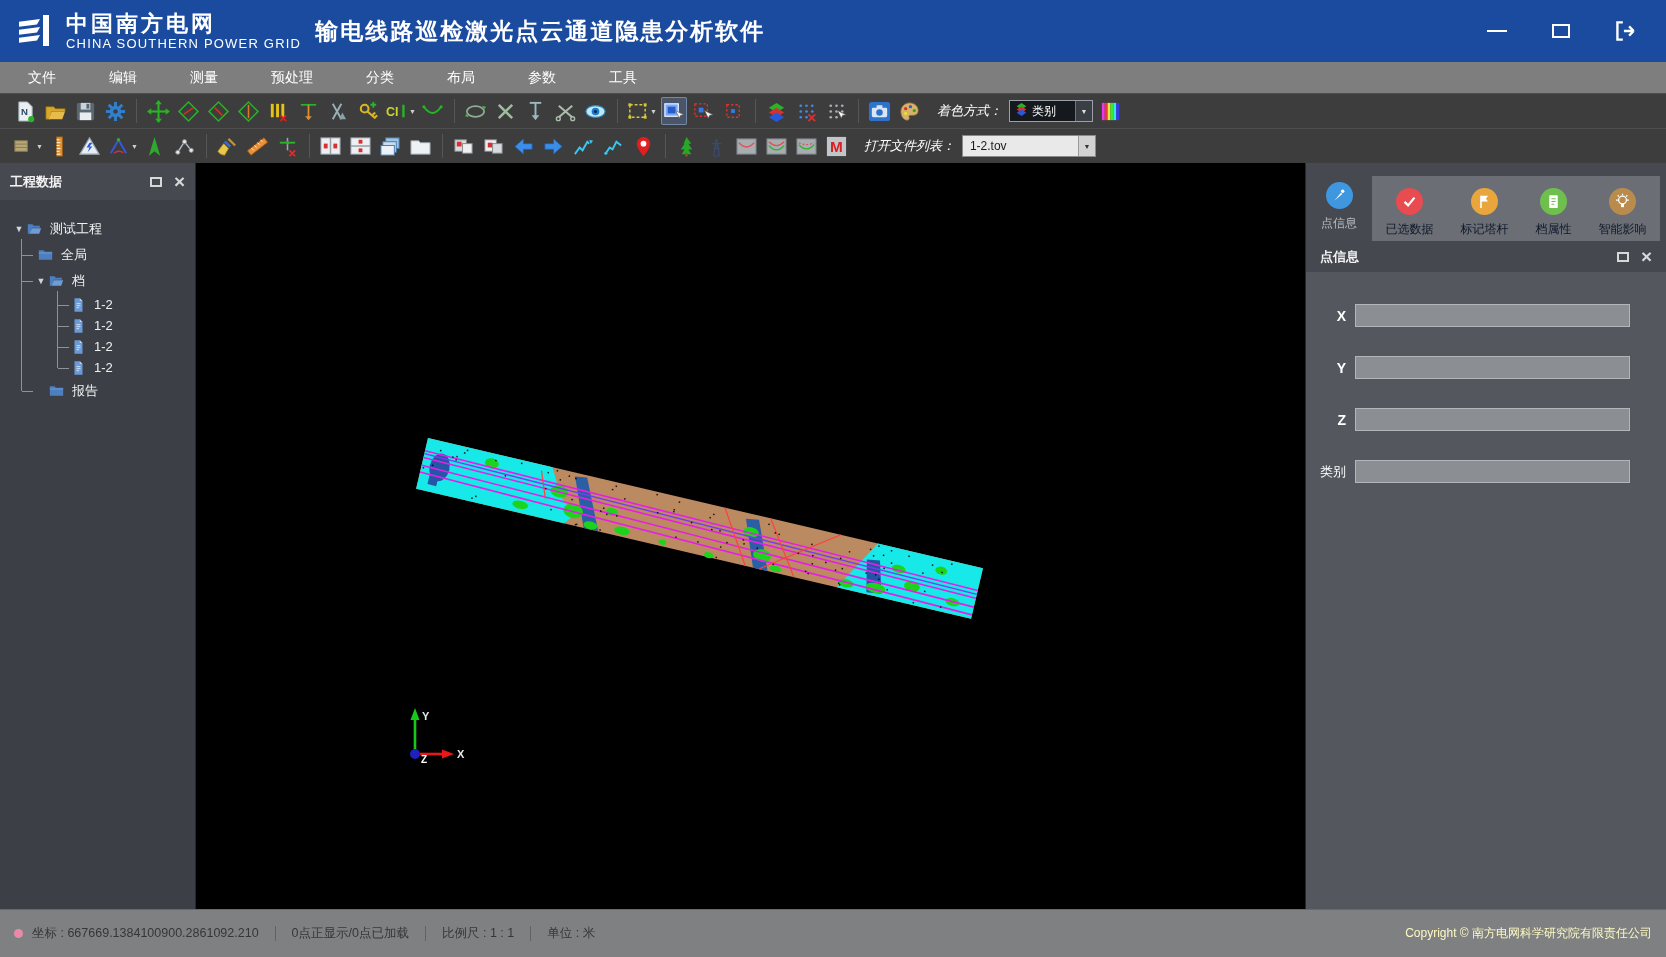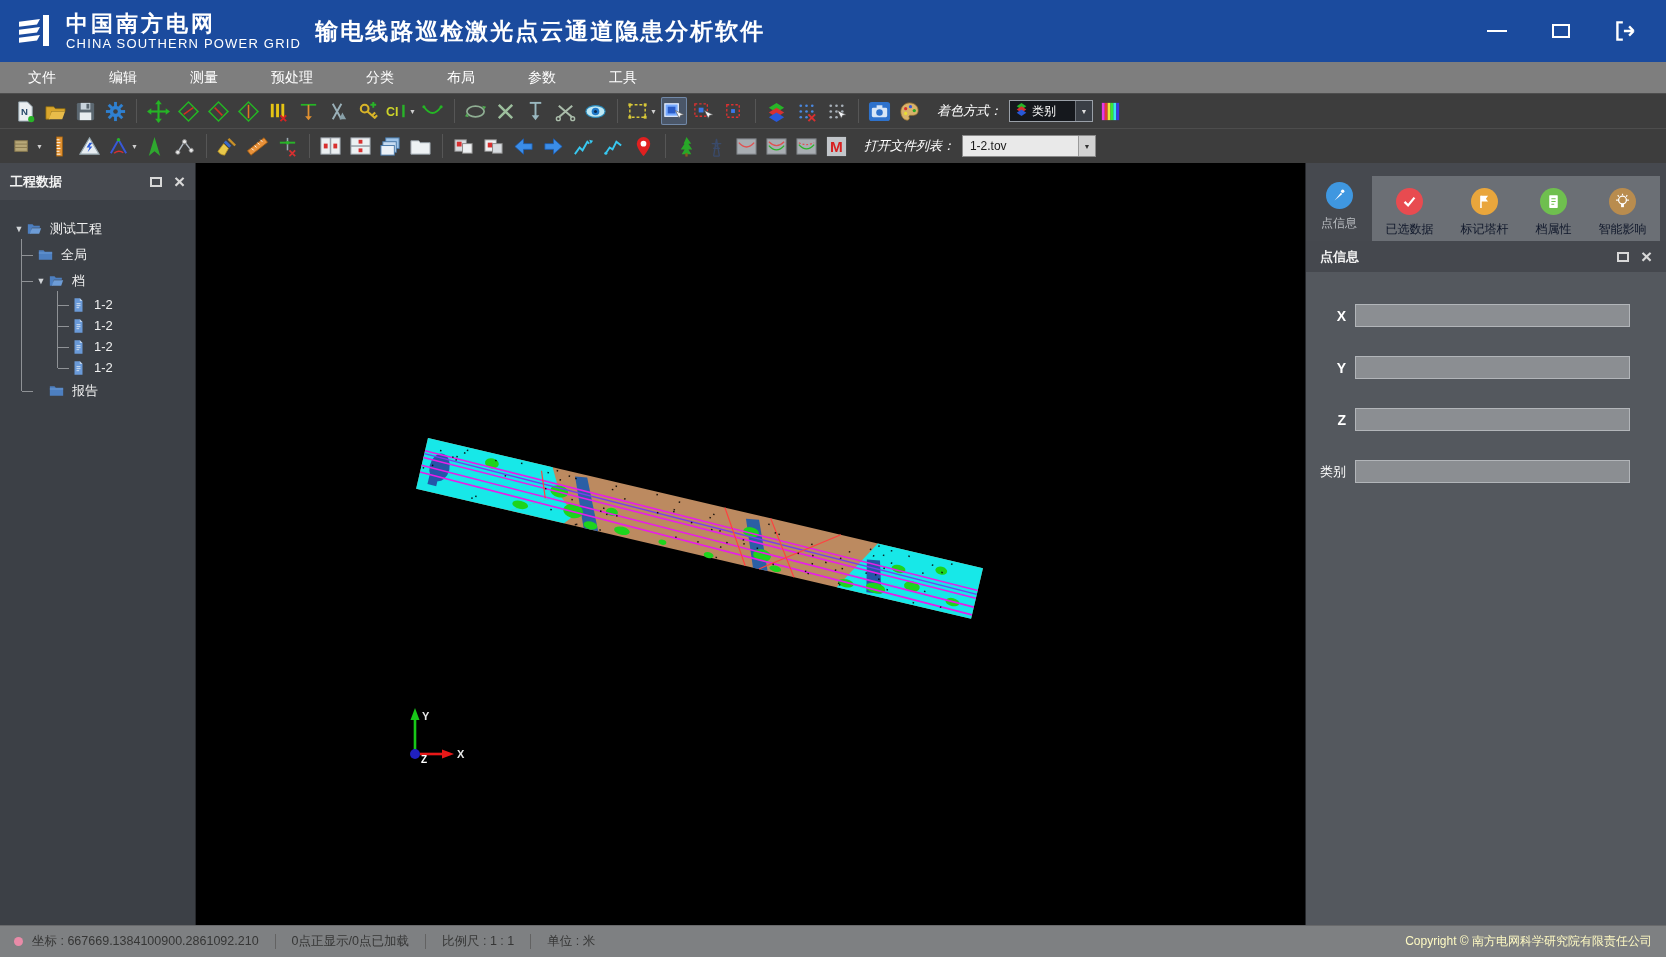--- a/index.html
+++ b/index.html
@@ -69,21 +69,21 @@
   .rtab .rlab { font-size:12px; color:#0f172a; white-space:nowrap; }
   .rtab.dim .rlab { color:#b9bcc0; }
   .rp-header { height:31px; background:#45484e; display:flex; align-items:center; padding:0 14px; flex:0 0 auto; }
   .rp-body { padding:32px 0 0 0; }
   .frow { display:flex; align-items:center; margin-bottom:29px; }
   .flab { width:40px; text-align:right; margin-right:9px; color:#fff; font-size:14px; font-weight:bold; }
   .flab.small { font-size:13px; font-weight:normal; }
   .finput { width:275px; height:23px; background:#8b8e92; border:1px solid #b2b5b9; color:#111; font-size:12px; padding:0 4px; }
 
   
-  .statusbar { position:absolute; left:0; right:0; bottom:0; height:32px; background:#7e8082; border-top:1px solid #68696b; display:flex; align-items:center; padding:0 14px; }
+  .statusbar { position:absolute; left:0; right:0; bottom:0; height:48px; background:#7e8082; border-top:1px solid #68696b; display:flex; align-items:center; padding:0 14px; }
   .st-dot { width:9px; height:9px; border-radius:50%; background:#e98ba8; margin-right:9px; }
   .st-text { color:#363636; font-size:12.5px; white-space:nowrap; }
   .st-sep { width:1px; height:15px; background:#626262; margin:0 16px; }
   .st-copy { margin-left:auto; color:#fef9c3; font-size:12px; white-space:nowrap; }
 </style>
 </head>
 <body>
 
 <div class="app">
 

